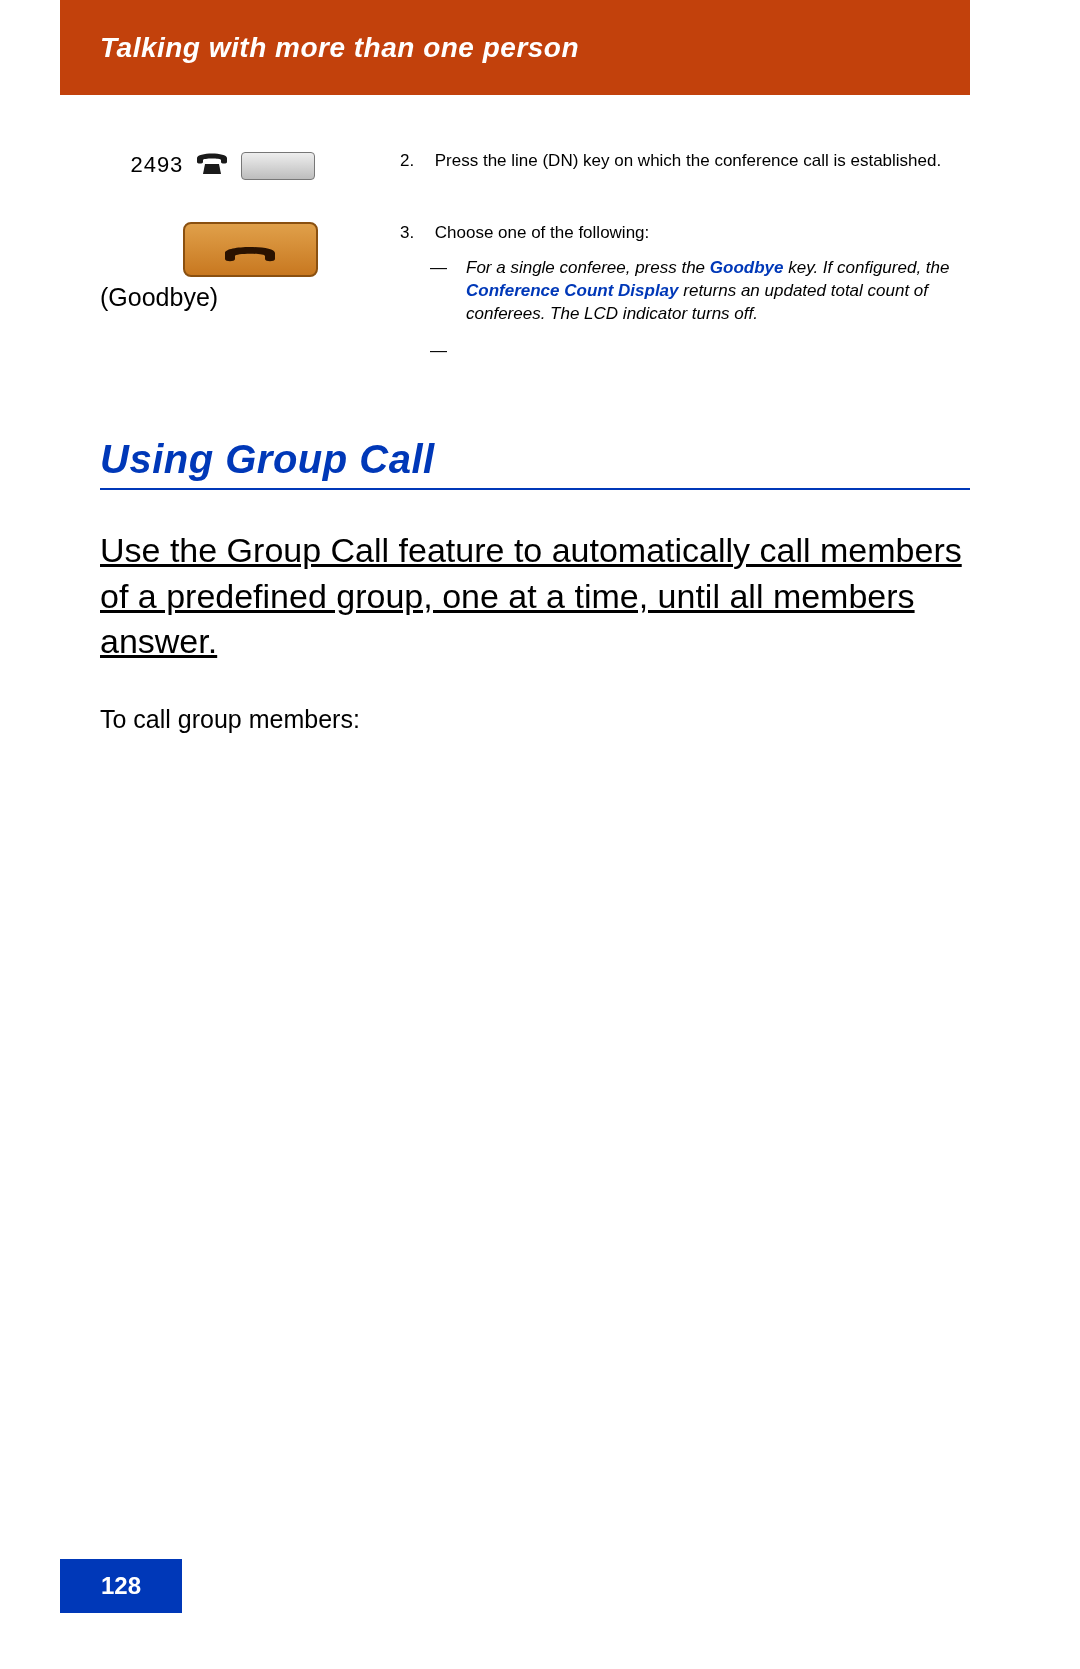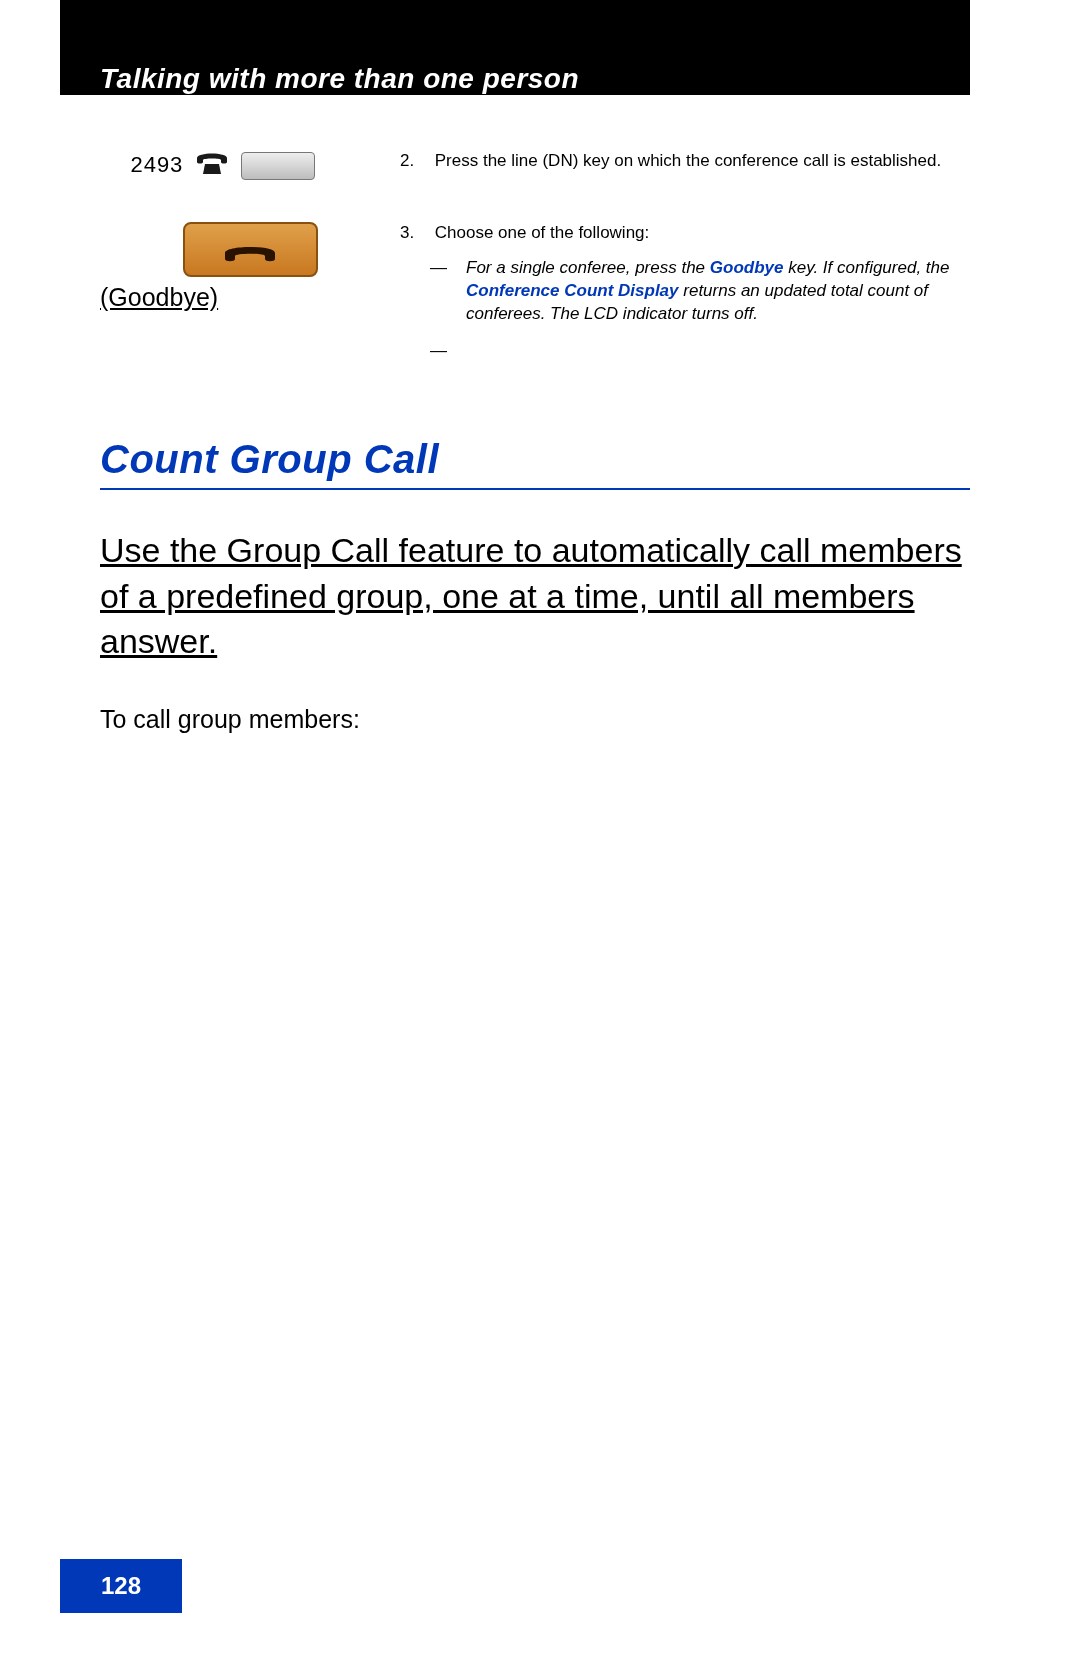--- a/index.html
+++ b/index.html
@@ -9,23 +9,23 @@
     width: 1080px;
     height: 1669px;
     background: #fff;
   }
   .header-bar {
     position: absolute;
     top: 0;
     left: 60px;
     width: 910px;
     height: 95px;
-    background: #000000;
-    display: flex;
-    align-items: flex-end;
+    background: #c2410c;
+    display: flex;
+    align-items: center;
     padding-left: 40px;
   }
   .header-text {
     color: #fff;
     font-weight: bold;
     font-style: italic;
     font-size: 28px;
     letter-spacing: 0.5px;
   }
   .content {
@@ -62,21 +62,21 @@
     font-size: 22px;
   }
   .soft-key {
     width: 74px;
     height: 28px;
     background: linear-gradient(#eee, #bdbdbd);
     border: 1px solid #777;
     border-radius: 4px;
     display: inline-block;
   }
-  .goodbye-row .icon-col { padding-top: 0; text-decoration: underline; }
+  .goodbye-row .icon-col { padding-top: 0; }
   .goodbye-btn {
     width: 135px;
     height: 55px;
     margin: 0 auto 6px;
     background: linear-gradient(#e0a04a, #c87820);
     border: 2px solid #8a5010;
     border-radius: 8px;
     display: flex;
     align-items: center;
     justify-content: center;
@@ -184,21 +184,21 @@
               <span>For a single conferee, press the </span><span class="em-blue">Goodbye</span><span> key. If configured, the </span><span class="em-blue">Conference Count Display</span><span> returns an updated total count of conferees. The LCD indicator turns off.</span>
             </span>
           </div>
           <div class="bullet-item">
             <span class="bullet-dash">—</span>
           </div>
         </div>
       </div>
     </div>
 
-    <h2 class="section-heading">Count Group Call</h2>
+    <h2 class="section-heading">Using Group Call</h2>
 
     <p class="section-intro">Use the Group Call feature to automatically call members of a predefined group, one at a time, until all members answer.</p>
 
     <p class="sub-heading">To call group members:</p>
 
 
   </div>
 
   <div class="footer-bar">
     <span class="page-num">128</span>

